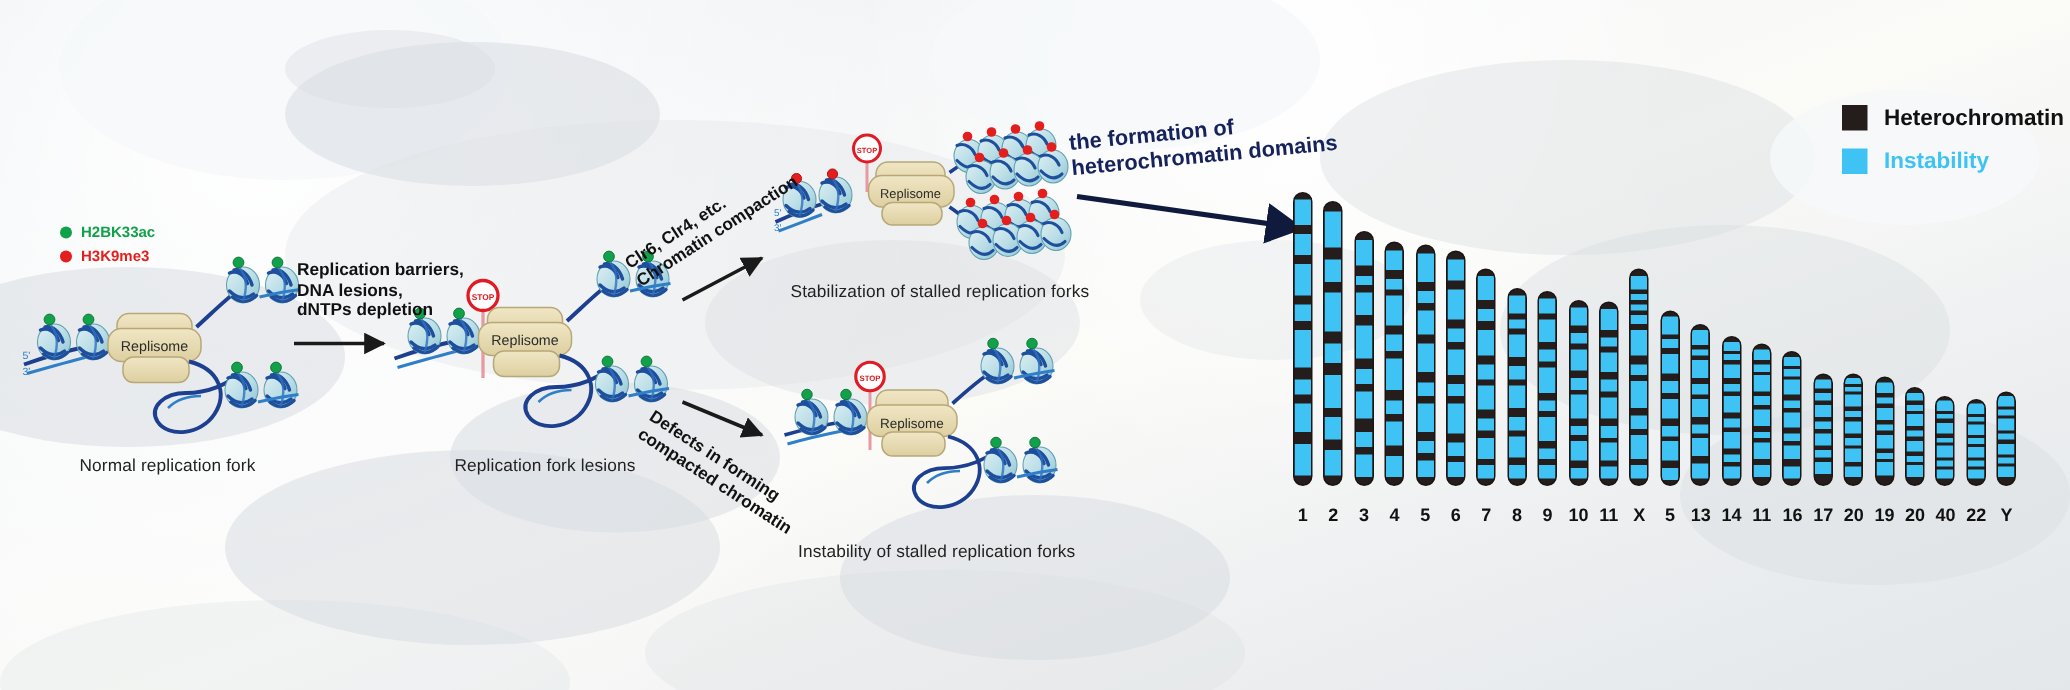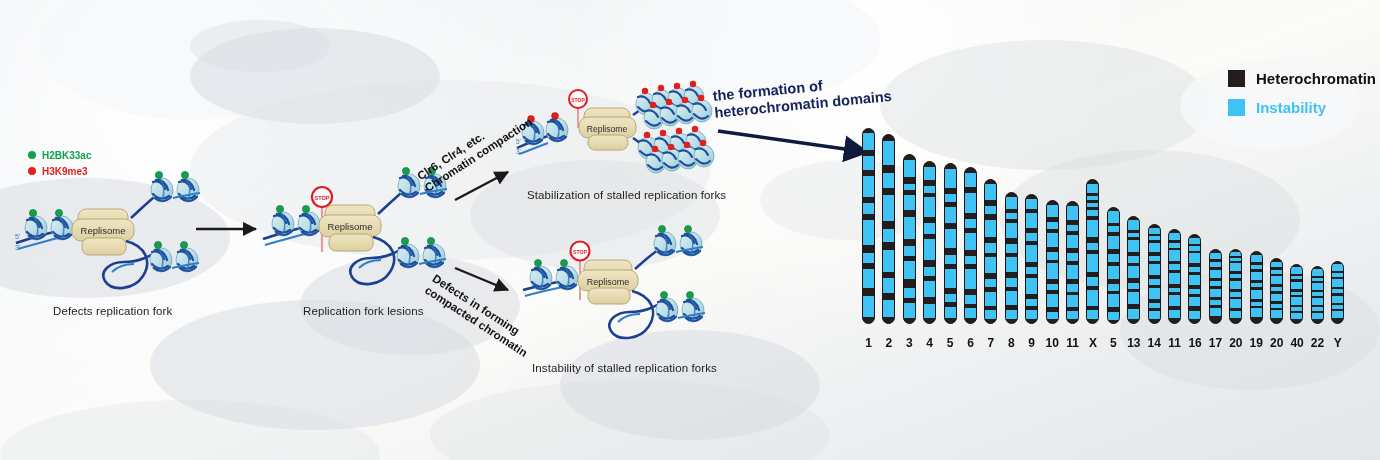--- a/index.html
+++ b/index.html
@@ -21,21 +21,21 @@
   .blob.l{background:#dfe3e6;}
   .blob.w{background:#f6f8f9;opacity:.85;}
 
   
   .lbl{position:absolute;color:#1a1a1a;white-space:pre;}
   .cap{font-size:11.5px;color:#222;letter-spacing:.1px;}
   .bold{font-weight:bold;font-size:11.5px;line-height:13.5px;color:#111;}
   .diag{font-weight:bold;font-size:11.5px;line-height:13.5px;color:#111;}
 
   
-  #marklegend{position:absolute;left:28px;top:148px;}
+  #marklegend{position:absolute;left:40px;top:148px;}
   .mrow{display:flex;align-items:center;height:14px;margin-bottom:2px;}
   .mdot{width:8px;height:8px;border-radius:50%;margin-right:6px;}
   .mtxt{font-size:10px;font-weight:bold;}
 
   
   .svglayer{position:absolute;left:0;top:0;width:1380px;height:460px;pointer-events:none;}
 
   
   #karyo{position:absolute;left:862px;top:128px;width:500px;height:228px;}
   .chrwrap{position:absolute;bottom:32px;}
@@ -294,37 +294,40 @@
       <use href="#nuc" x="667" y="310"></use>
       <use href="#nuc" x="693" y="310"></use>
       <circle cx="664" cy="295" r="3.5" fill="#12a14b" stroke="#0a6e33" stroke-width=".6"></circle>
       <circle cx="690" cy="295" r="3.5" fill="#12a14b" stroke="#0a6e33" stroke-width=".6"></circle>
       <path d="M678,318 C687,316 697,314 705,313" fill="none" stroke="#2f7fc8" stroke-width="2"></path>
     </g>
 
     <line x1="718" y1="131" x2="866" y2="152" stroke="#0f1a3d" stroke-width="3.4" marker-end="url(#ahbig)"></line>
   </svg>
 
+  <div class="lbl bold" style="left:198px;top:174px;">Replication barriers,
+DNA lesions,
+dNTPs depletion</div>
 
   <div id="diag1">
     <div class="diag">Clr6, Clr4, etc.</div>
     <div class="diag">Chromatin compaction</div>
   </div>
 
   <div id="diag2">
     <div class="diag">Defects in forming</div>
     <div class="diag">compacted chromatin</div>
   </div>
 
   <div id="bigarrowtxt">
     <div>the formation of</div>
     <div>heterochromatin domains</div>
   </div>
 
-  <div class="lbl cap" style="left:53px;top:305px;">Defects replication fork</div>
+  <div class="lbl cap" style="left:53px;top:305px;">Normal replication fork</div>
   <div class="lbl cap" style="left:303px;top:305px;">Replication fork lesions</div>
   <div class="lbl cap" style="left:527px;top:189px;">Stabilization of stalled replication forks</div>
   <div class="lbl cap" style="left:532px;top:362px;">Instability of stalled replication forks</div>
 
   <div id="karyo">
       <div class="chrwrap" style="left: 0px; width: 13px; height: 196px;">
         <div class="chr" style="background: rgb(36, 29, 27);">
           <div class="band" style="top: 2%; height: 9%; background: rgb(63, 195, 244);"></div>
           <div class="band" style="top: 14%; height: 7%; background: rgb(63, 195, 244);"></div>
           <div class="band" style="top: 24%; height: 11%; background: rgb(63, 195, 244);"></div>

